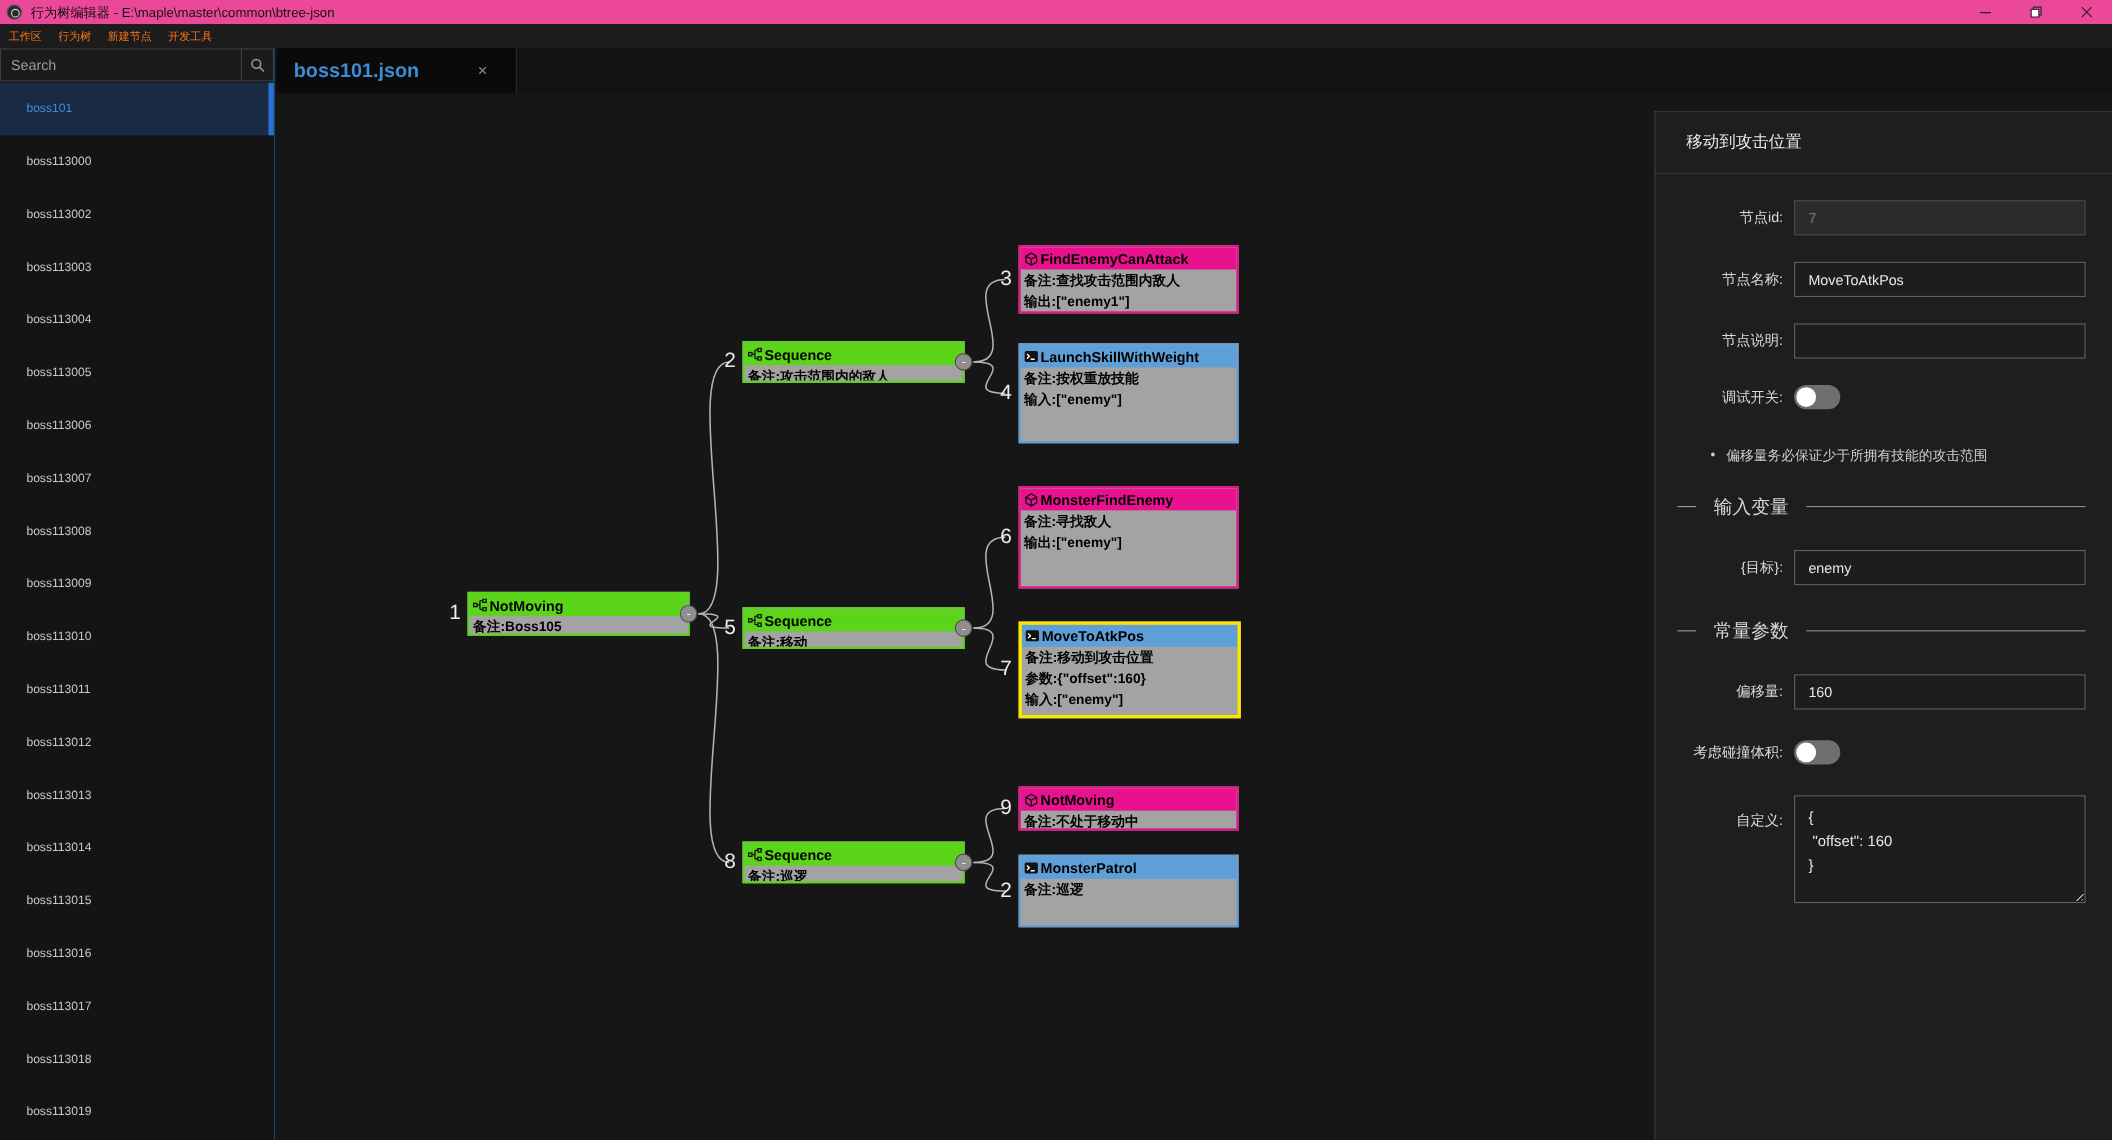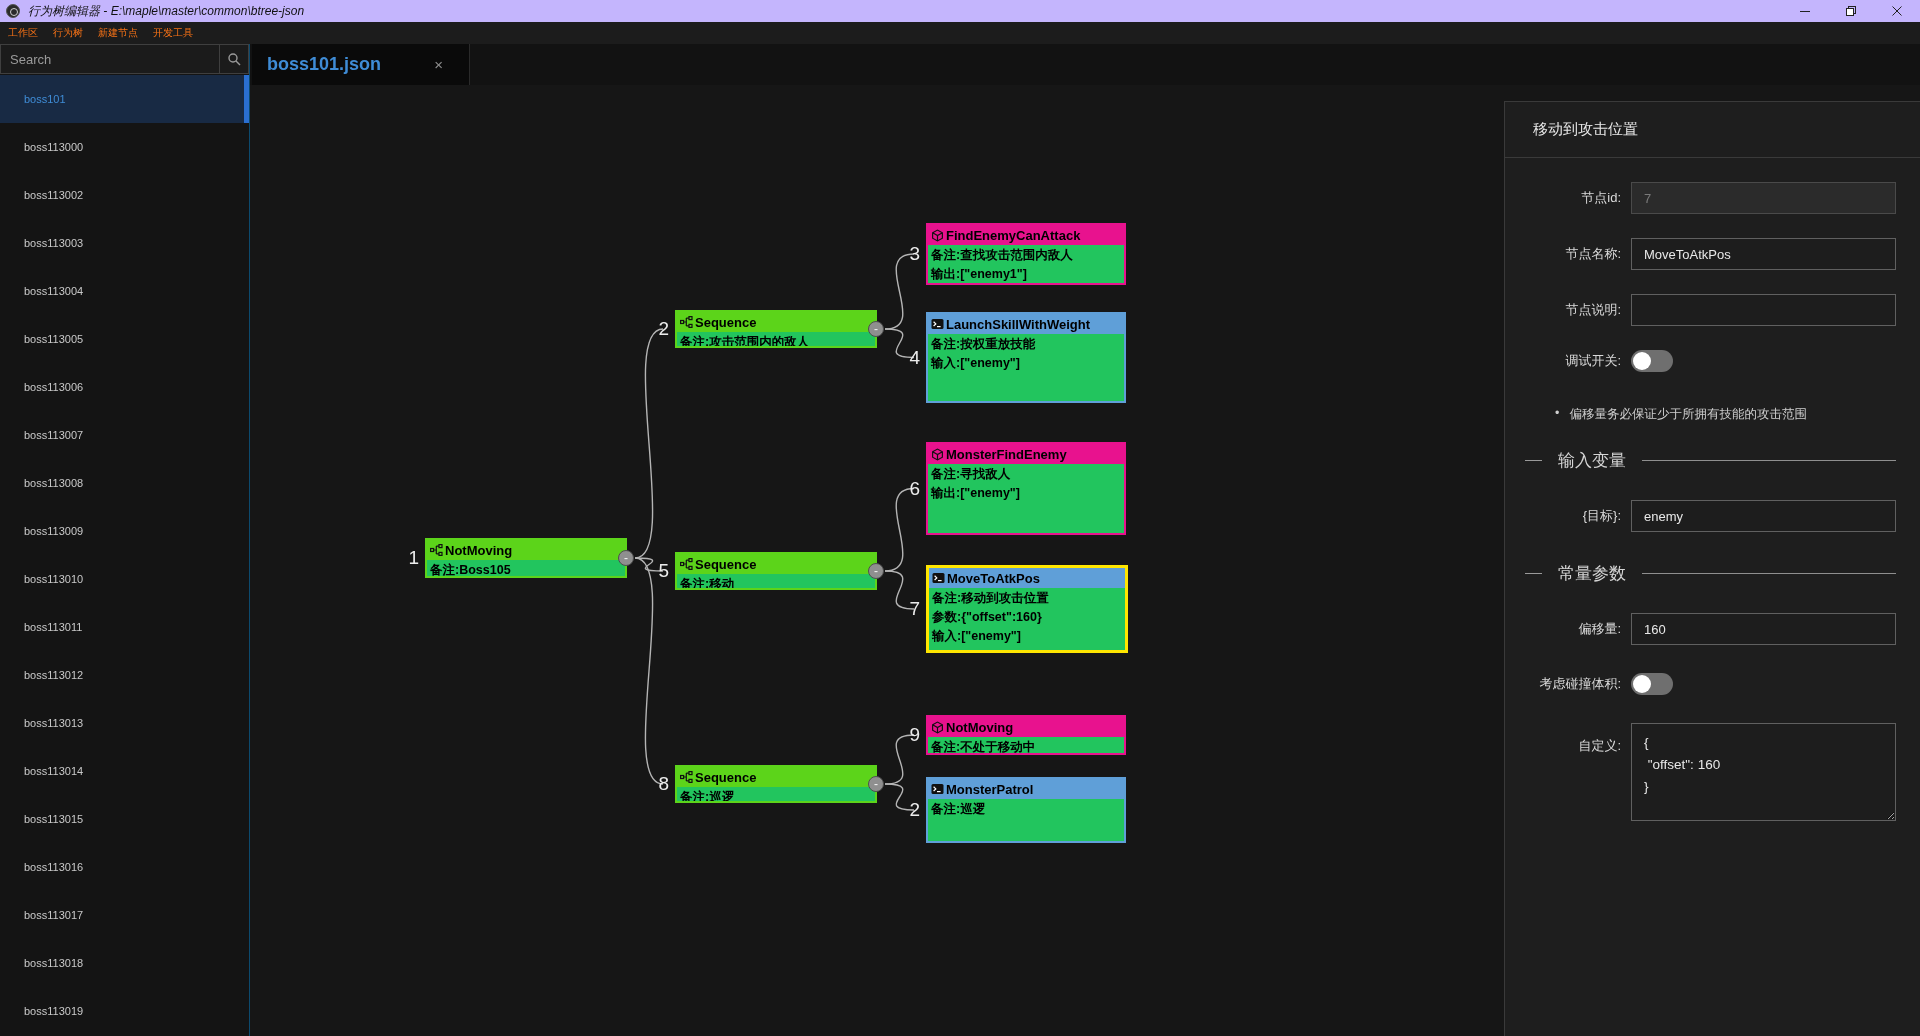--- a/index.html
+++ b/index.html
@@ -1,21 +1,21 @@
 <!DOCTYPE html>
 <html><head>
 <meta charset="utf-8">
 <style>
   * { margin:0; padding:0; box-sizing:border-box; }
   html,body { width:1920px; height:1036px; overflow:hidden; background:#161616;
     font-family:"Liberation Sans", sans-serif; }
 
   
-  .titlebar { position:absolute; left:0; top:0; width:1920px; height:22px; background:#c4b5fd;
-    display:flex; align-items:center; color:#111; font-size:12px;font-style:italic; }
+  .titlebar { position:absolute; left:0; top:0; width:1920px; height:22px; background:#ec4899;
+    display:flex; align-items:center; color:#111; font-size:12px; }
   .app-icon { width:14px; height:14px; border-radius:50%; background:#2b2b2b; margin:0 8px 0 6px;
     border:1px solid #555; position:relative; }
   .app-icon::after{ content:""; position:absolute; left:3px; top:3px; width:6px; height:6px;
     border-radius:50%; border:1px solid #cfcfcf; }
   .win-controls { margin-left:auto; display:flex; height:100%; }
   .win-btn { width:46px; height:22px; display:flex; align-items:center; justify-content:center; }
   .win-btn svg { stroke:#222; stroke-width:1; fill:none; }
 
   
   .menubar { position:absolute; left:0; top:22px; width:1920px; height:22px; background:#1c1c1c;
@@ -41,21 +41,21 @@
   
   .tabstrip { position:absolute; left:250px; top:44px; right:0; height:41px; background:#121212; }
   .tab { position:absolute; left:2px; top:0; width:218px; height:41px; background:#0a0a0a;
     border-right:1px solid #2a2a2a; display:flex; align-items:center; padding:0 12px 0 15px; }
   .tab-label { color:#3f8cd6; font-size:18px; font-weight:bold; }
   .tab-close { margin-left:auto; margin-right:14px; color:#8f8f8f; font-size:15px; }
 
   
   .canvas { position:absolute; left:250px; top:85px; right:0; bottom:0; background:#161616; }
   .edges { position:absolute; left:0; top:0; }
-  .node { position:absolute; background:#22c55e; border:2px solid; overflow:hidden; }
+  .node { position:absolute; background:#a3a3a3; border:2px solid; overflow:hidden; }
   .node.selected { border-width:3px; }
   .node .hd { height:20px; display:flex; align-items:center; gap:2px; padding:0 3px;
     font-size:13px; font-weight:bold; color:#000; white-space:nowrap; }
   .node .bd { padding:1px 3px 0 3px; font-size:12.5px; font-weight:600; color:#000;
     line-height:19px; white-space:nowrap; }
   .num { position:absolute; width:30px; text-align:right; color:#ececec; font-size:19px; }
   .port { position:absolute; width:16px; height:16px; border-radius:50%; background:#8f8f8f;
     border:1px solid #4e4e4e; color:#f3f3f3; display:flex; align-items:center;
     justify-content:center; font-size:12px; line-height:1; z-index:3; }
 

